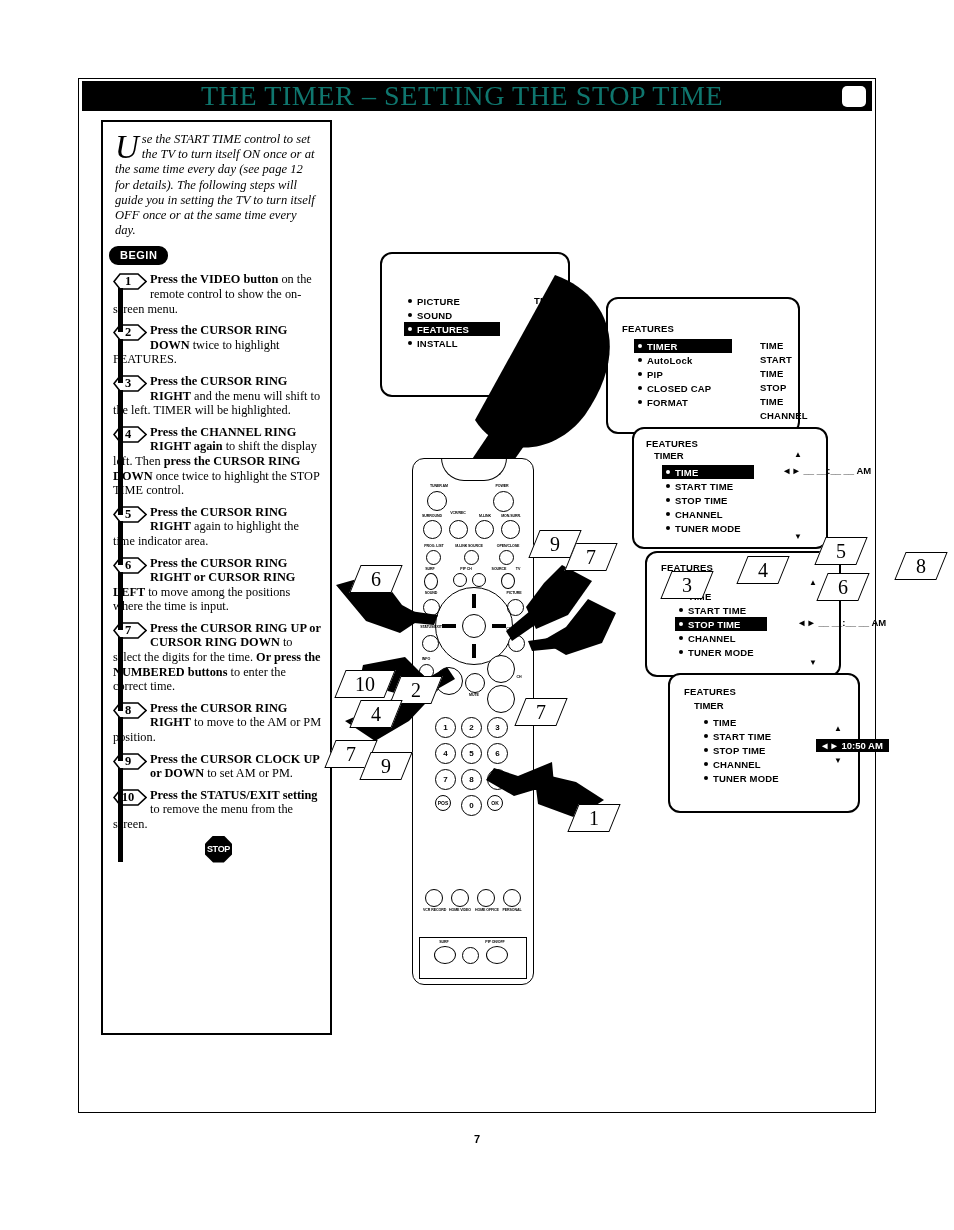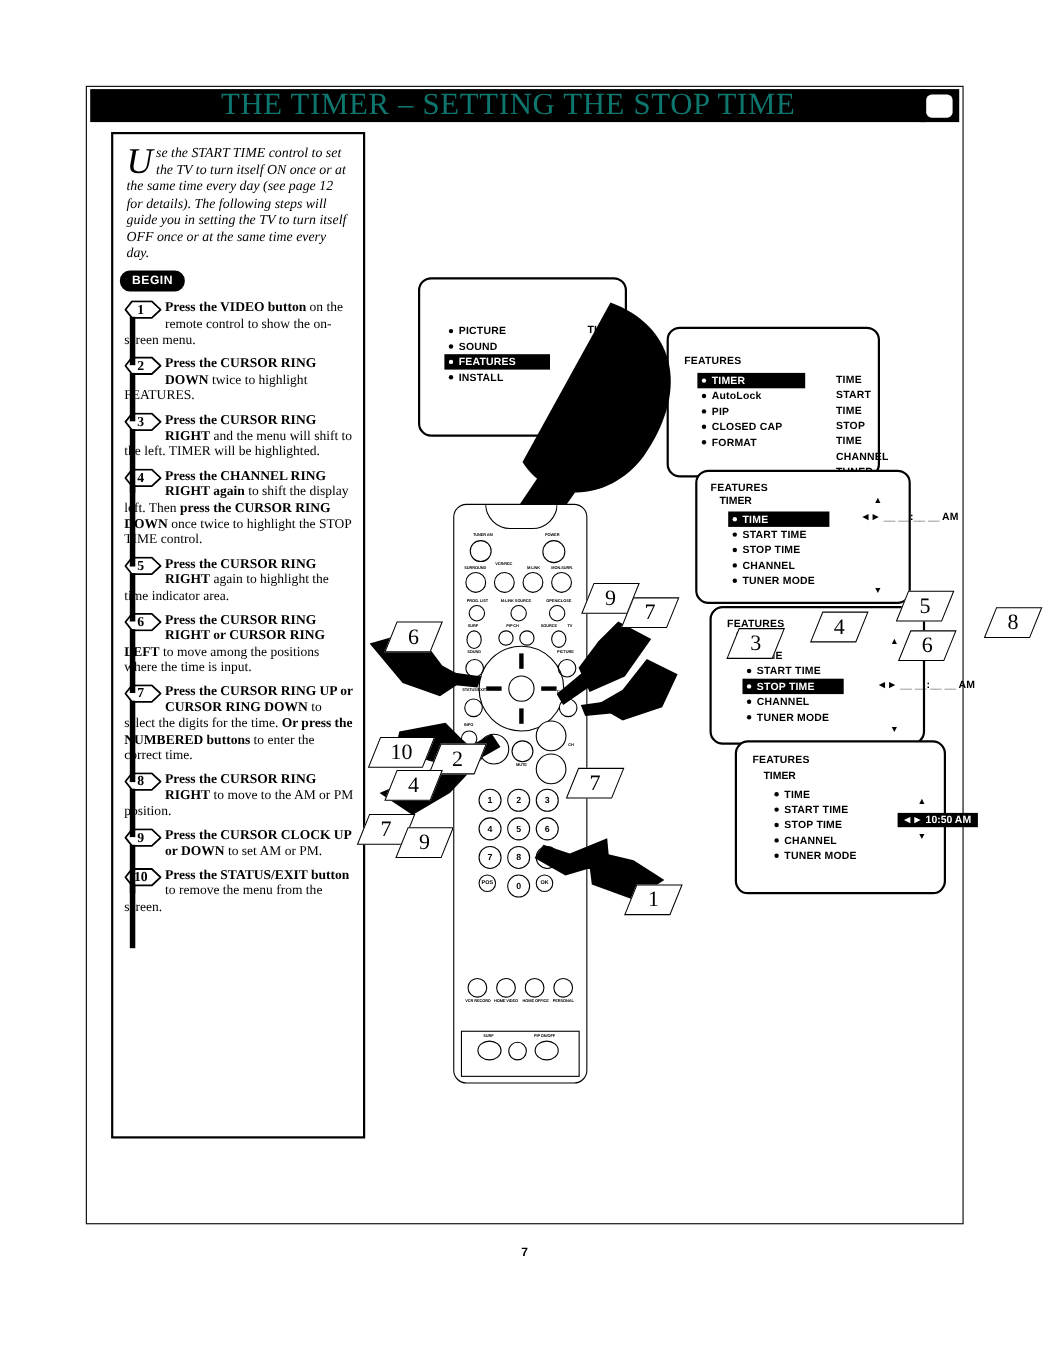--- a/index.html
+++ b/index.html
@@ -248,24 +248,27 @@
           <div style="clear:both"></div>
         </div>
         <div class="step">
           <div class="marker">
             <svg class="hex" viewBox="0 0 34 17">
               <path d="M7 1 L25 1 L33 8.5 L25 16 L7 16 L1 8.5 Z" fill="none" stroke="#000" stroke-width="1.6"></path>
             </svg>
             <span>10</span>
           </div>
           <div class="rail" style="height:58px"></div>
-          <div class="body"><b>Press the STATUS/EXIT button</b> to remove the menu from the screen.</div>
-          <div style="clear:both"></div>
-        </div>
-      </div>
+          <div class="body"><b>Press the STATUS/EXIT setting</b> to remove the menu from the screen.</div>
+          <div style="clear:both"></div>
+        </div>
+      </div>
+    <div class="stop-wrap">
+      <span class="stop-badge">STOP</span>
+    </div>
   </div>
 </div>
 
 <div class="tv" id="tv-main">
   <div class="list">
       <div class="mrow">
         <span class="bullet"></span>
         <span>PICTURE</span>
       </div>
       <div class="mrow">

